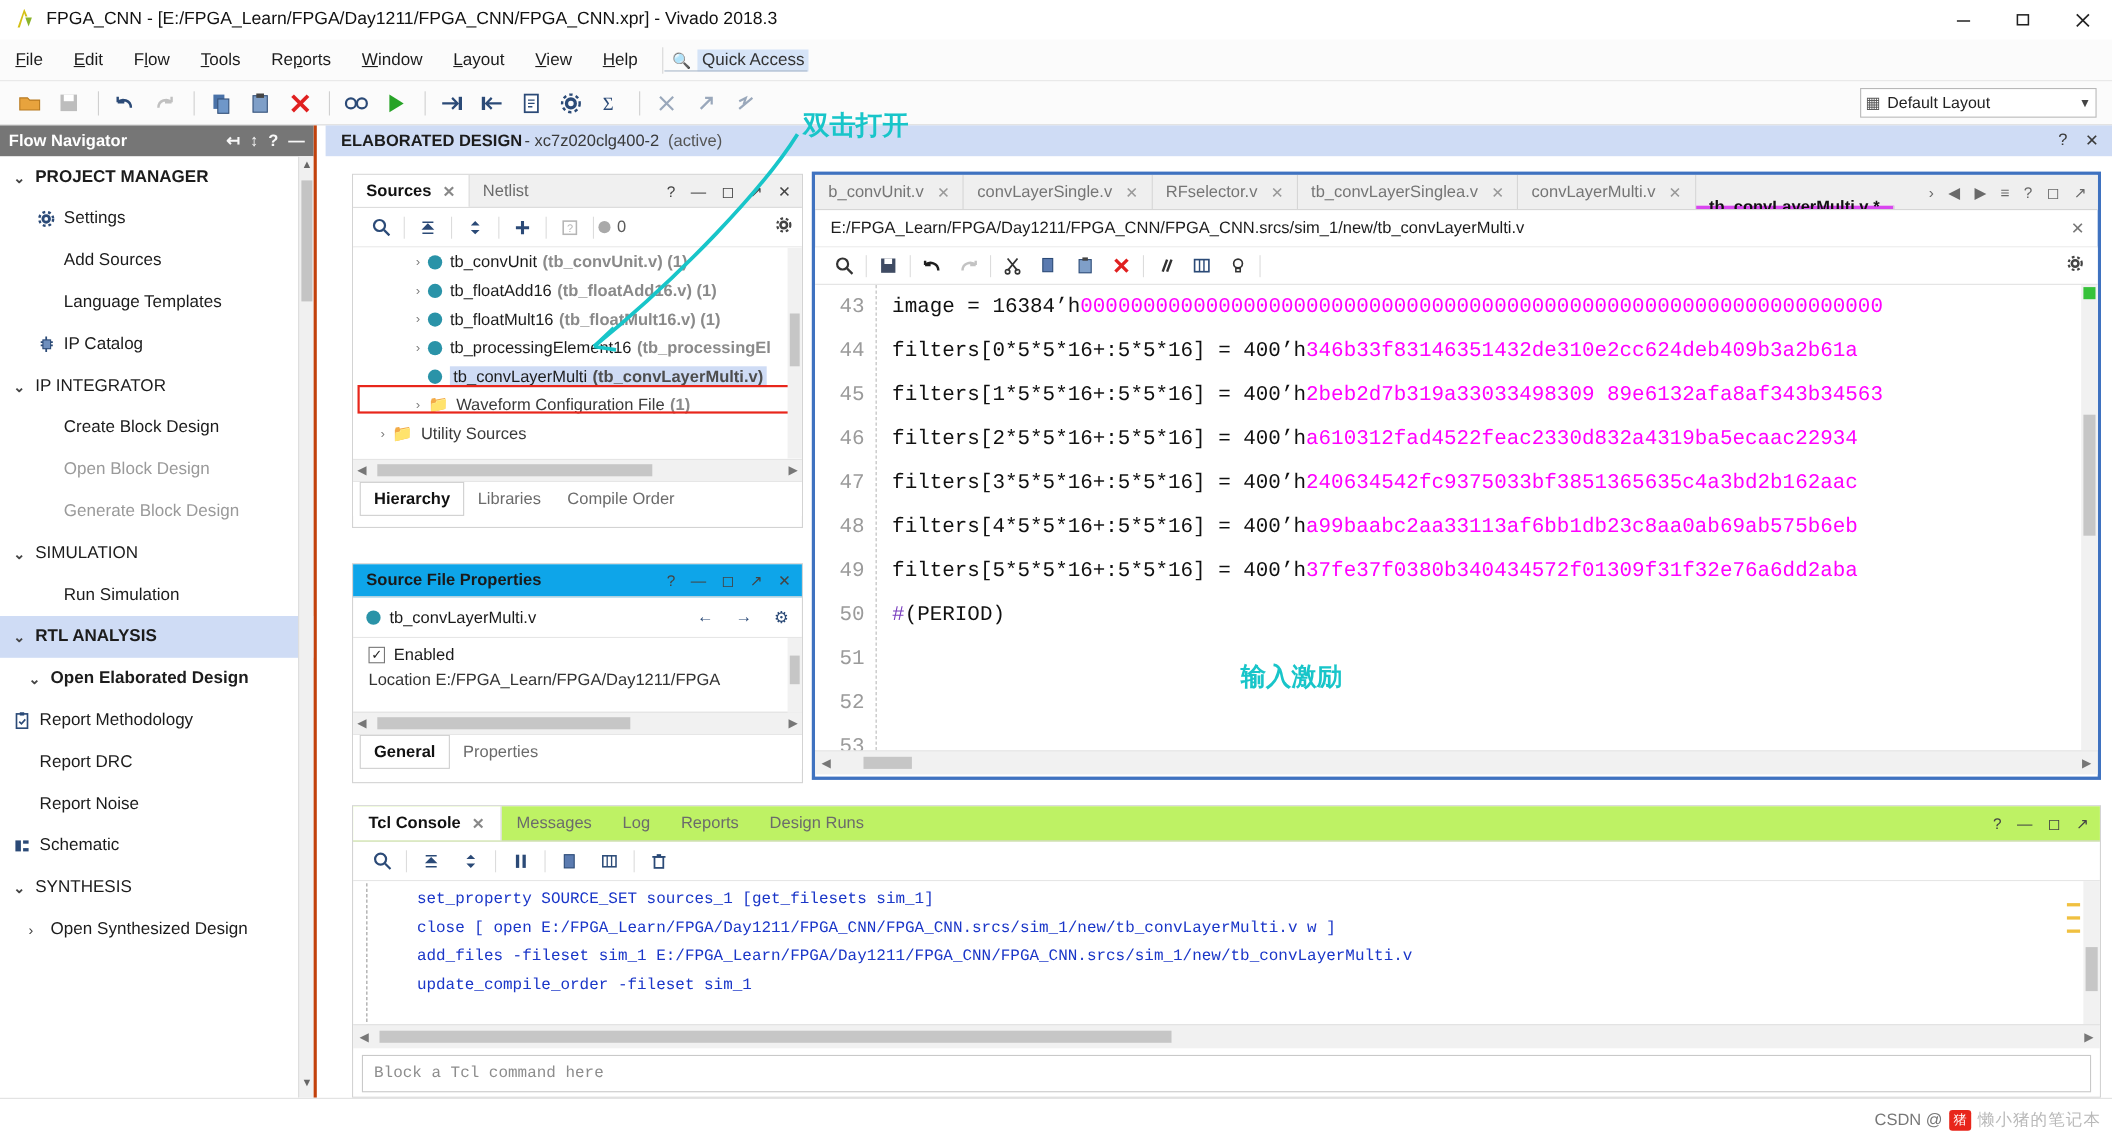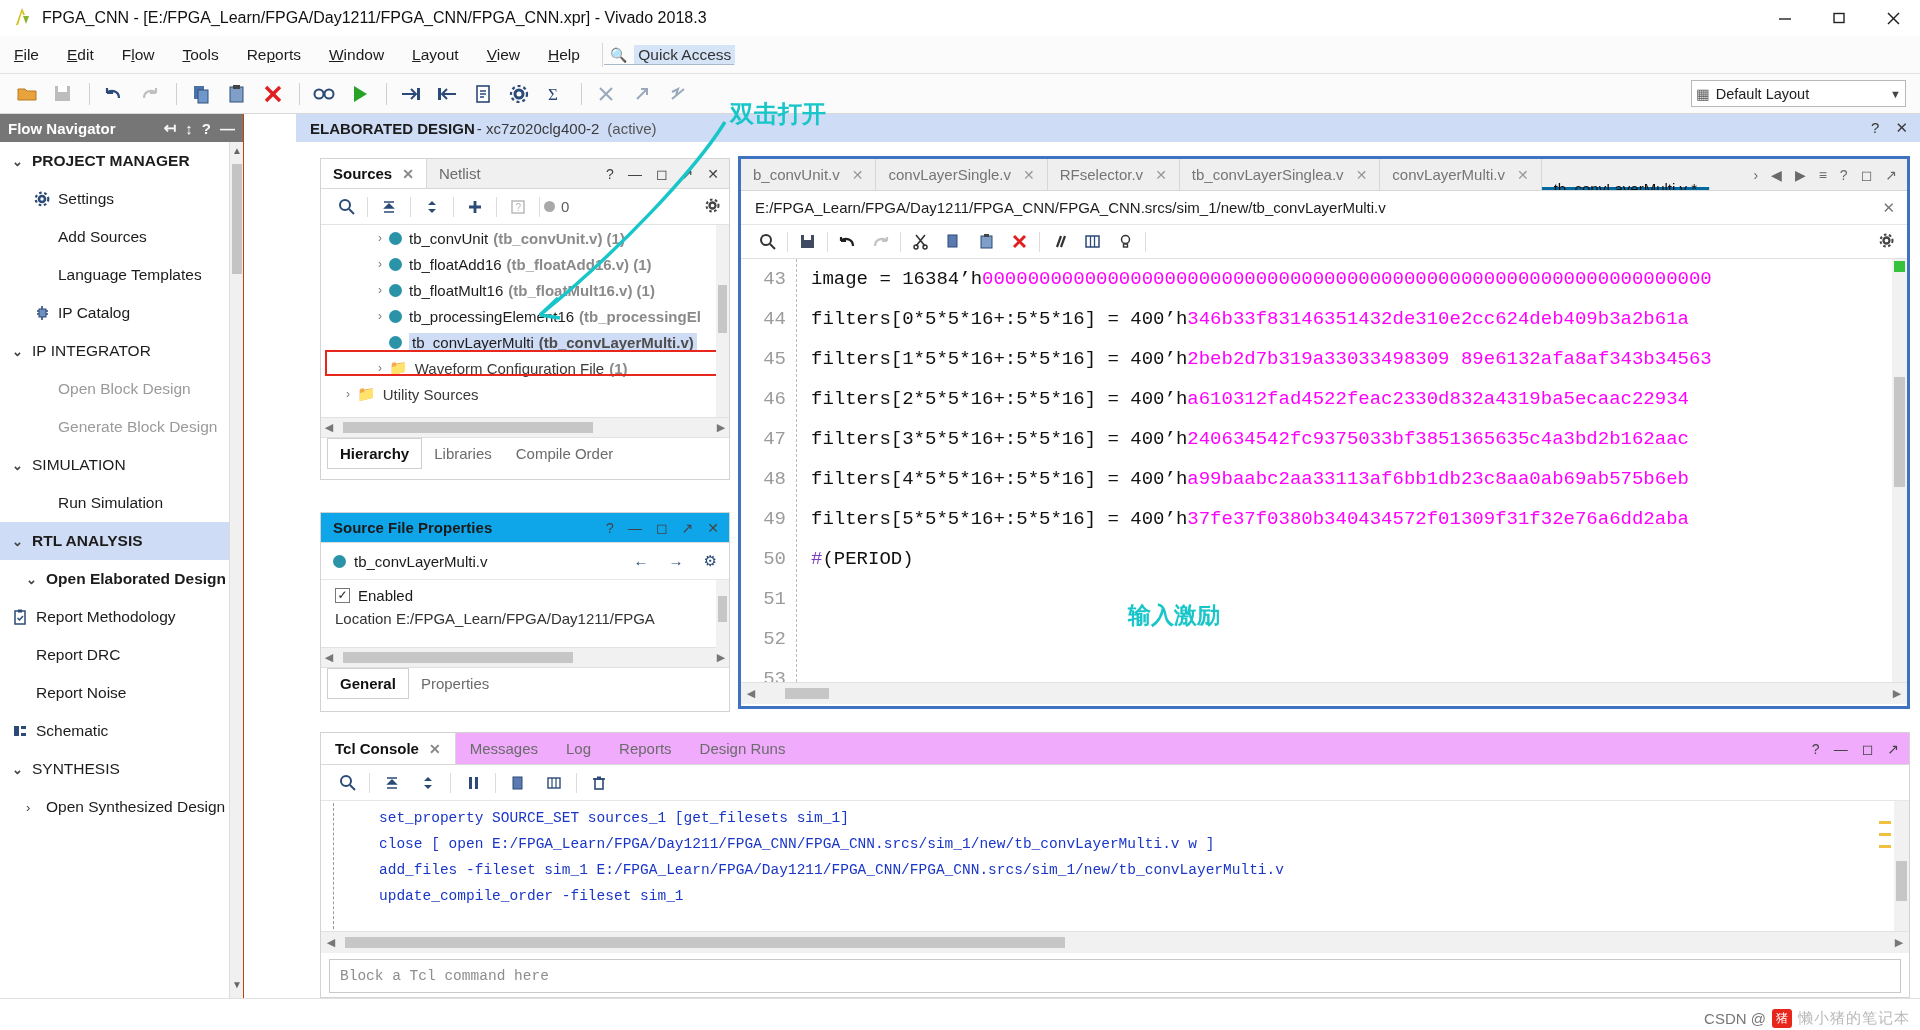--- a/index.html
+++ b/index.html
@@ -70,22 +70,22 @@
   .layout-select {
     position:absolute; right: 14px; top: 6px; width: 215px; height:27px;
     border:1px solid #b8b8b8; background:#fff; display:flex; align-items:center;
     padding: 0 4px; font-size:14.5px; color:#222;
   }
   .layout-select .grid-ico { margin-right:6px; color:#5b5b5b; }
   .layout-select .caret { margin-left:auto; color:#444; font-size:11px; }
 
   
   .flownav {
-    position: absolute; left: 0; top: 114px; width: 244px; height: 884px;
-    background: #ffffff; border-right: 1px solid #c2410c;
+    position: absolute; left: 0; top: 114px; width: 288px; height: 884px;
+    background: #ffffff; border-right: 3px solid #c2410c;
   }
   .fn-header {
     height: 28px; background: #767676; color: #ffffff;
     display:flex; align-items:center; padding: 0 8px;
     font-weight: bold; font-size: 15px;
   }
   .fn-header .fn-title { flex: 1; }
   .fn-header .fn-ico { margin-left: 9px; opacity:.95; }
   .fn-body { height: 856px; overflow: hidden; position: relative; }
   .fn-row {
@@ -179,21 +179,21 @@
   .sfp-btabs { height:32px; display:flex; align-items:stretch; padding-left:6px; border-top:1px solid #e0e0e0; }
 
   
   .editor {
     position:absolute; left:738px; top:156px; width:1172px; height:553px;
     border:3px solid #3f72c0; background:#ffffff;
   }
   .ed-tabs { height:32px; background:#efefef; display:flex; align-items:stretch; border-bottom:1px solid #d6d6d6; overflow:hidden; }
   .ed-tab { display:flex; align-items:center; padding:0 12px; font-size:15px; color:#757575; border-right:1px solid #d6d6d6; white-space:nowrap; }
   .ed-tab .x { margin-left:12px; color:#999; font-size:14px; }
-  .ed-tab.active { background:#0369a1; color:#111; font-weight:normal; border-right:1px solid #d6d6d6;margin-top:28px; }
+  .ed-tab.active { background:#d946ef; color:#111; font-weight:bold; border-right:1px solid #d6d6d6;margin-top:28px; }
   .ed-tab-ctrls { margin-left:auto; display:flex; align-items:center; gap:13px; padding:0 10px; color:#6a6a6a; font-size:14px; background:#efefef; }
   .ed-path { height:34px; display:flex; align-items:center; padding-left:14px; font-size:15px; color:#1c1c1c; border-bottom:1px solid #e6e6e6; }
   .ed-path .closex { margin-left:auto; padding-right:12px; color:#777; }
   .ed-toolbar { height:34px; display:flex; align-items:center; padding-left:10px; border-bottom:1px solid #e0e0e0; background:#fff; }
   .ed-toolbar .ico { width:33px; display:flex; justify-content:center; align-items:center; }
   .ed-toolbar .vsep { width:1px; height:20px; background:#dcdcdc; margin:0 3px; }
   .ed-toolbar .gear { margin-left:auto; padding-right:12px; color:#444; }
   .code-area { position:relative; height:423px; overflow:hidden; background:#ffffff; display:flex; }
   .gutter { width:56px; background:#ffffff; border-right:1px dashed #b9b9b9; text-align:right; padding-right:10px; flex:none; }
   .gutter div { height:40px; line-height:40px; color:#9b9b9b; font-family:"Liberation Mono", monospace; font-size:19px; }
@@ -205,21 +205,21 @@
   .code-vthumb { position:absolute; top:118px; left:2px; width:11px; height:110px; background:#c6c6c6; }
   .code-green { position:absolute; right:2px; top:2px; width:11px; height:11px; background:#36c23a; }
   .code-hscroll { height:22px; background:#f1f1f1; display:flex; align-items:center; border-top:1px solid #e0e0e0; }
   .chs-thumb { position:absolute; left:24px; width:44px; height:11px; background:#c6c6c6; }
 
   
   .tcl {
     position:absolute; left:320px; top:732px; width:1590px; height:266px;
     background:#ffffff; border:1px solid #d3d3d3;
   }
-  .tcl-tabs { height:32px; background:#f0abfc; display:flex; align-items:stretch; border-bottom:1px solid #d8d8d8; }
+  .tcl-tabs { height:32px; background:#bef264; display:flex; align-items:stretch; border-bottom:1px solid #d8d8d8; }
   .tcl-tabs .t { display:flex; align-items:center; padding:0 14px; font-size:15px; color:#6b6b6b; }
   .tcl-tabs .t.active { background:#fff; color:#111; font-weight:bold; border-right:1px solid #d8d8d8; }
   .tcl-tabs .t .x { margin-left:10px; color:#888; font-size:14px; }
   .tcl-tabs .icons { margin-left:auto; display:flex; align-items:center; gap:14px; padding-right:10px; color:#444; font-size:14px; }
   .tcl-toolbar { height:36px; display:flex; align-items:center; padding-left:8px; border-bottom:1px solid #e6e6e6; }
   .tcl-toolbar .ico { width:36px; display:flex; justify-content:center; color:#2b4a77; }
   .tcl-toolbar .vsep { width:1px; height:20px; background:#dcdcdc; margin:0 4px; }
   .tcl-body { position:relative; height:130px; overflow:hidden; padding-left:22px; padding-top:4px; }
   .tcl-line { font-family:"Liberation Mono", monospace; font-size:14.5px; color:#1a36c8; height:26px; line-height:26px; white-space:nowrap;margin-left:36px; }
   .tcl-dashed { position:absolute; left:12px; top:2px; bottom:2px; width:1px; border-left:1px dashed #9a9a9a; }
@@ -443,20 +443,24 @@
               <path d="M3 6 h2 M3 9 h2 M12 6 h2 M12 9 h2 M8 1 v3 M8 12 v3" stroke="#2b4a77" stroke-width="1.6"></path>
             </svg>
         </span>
         <span>IP Catalog</span>
       </div>
 
       <div class="fn-row section">
         <span class="fn-chev">⌄</span>
         <span style="font-weight:normal">IP INTEGRATOR</span>
       </div>
+      <div class="fn-row fn-ind1">
+        <span class="fn-ico-slot"></span>
+        <span>Create Block Design</span>
+      </div>
       <div class="fn-row fn-ind1 disabled">
         <span class="fn-ico-slot"></span>
         <span>Open Block Design</span>
       </div>
       <div class="fn-row fn-ind1 disabled">
         <span class="fn-ico-slot"></span>
         <span>Generate Block Design</span>
       </div>
 
       <div class="fn-row section">

